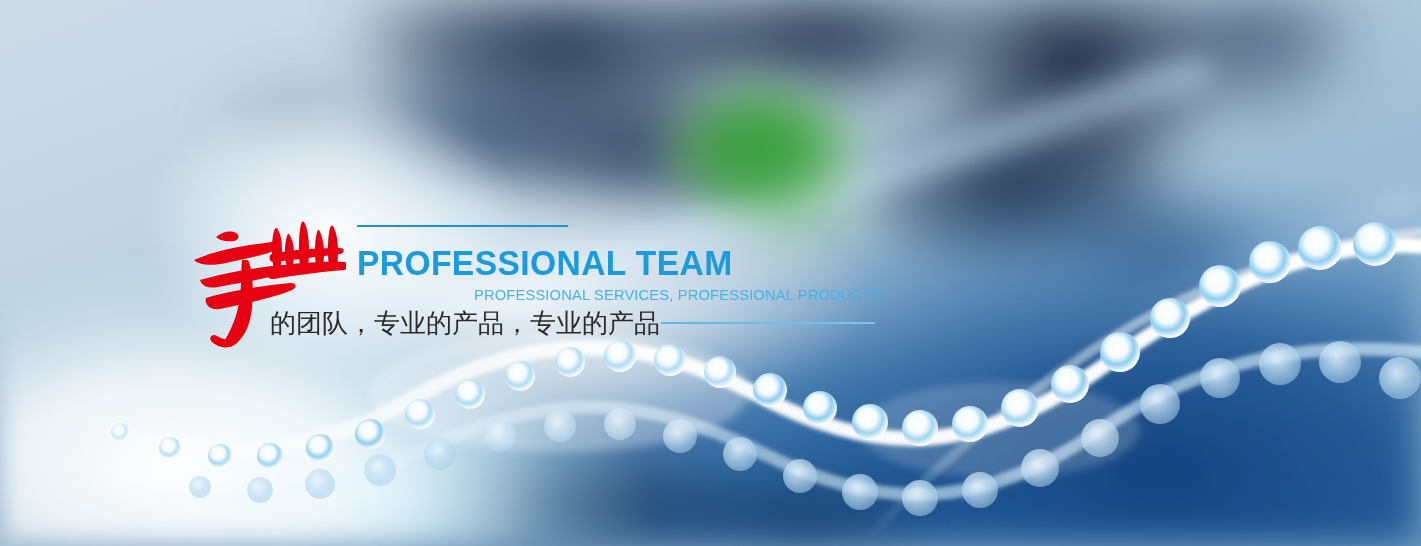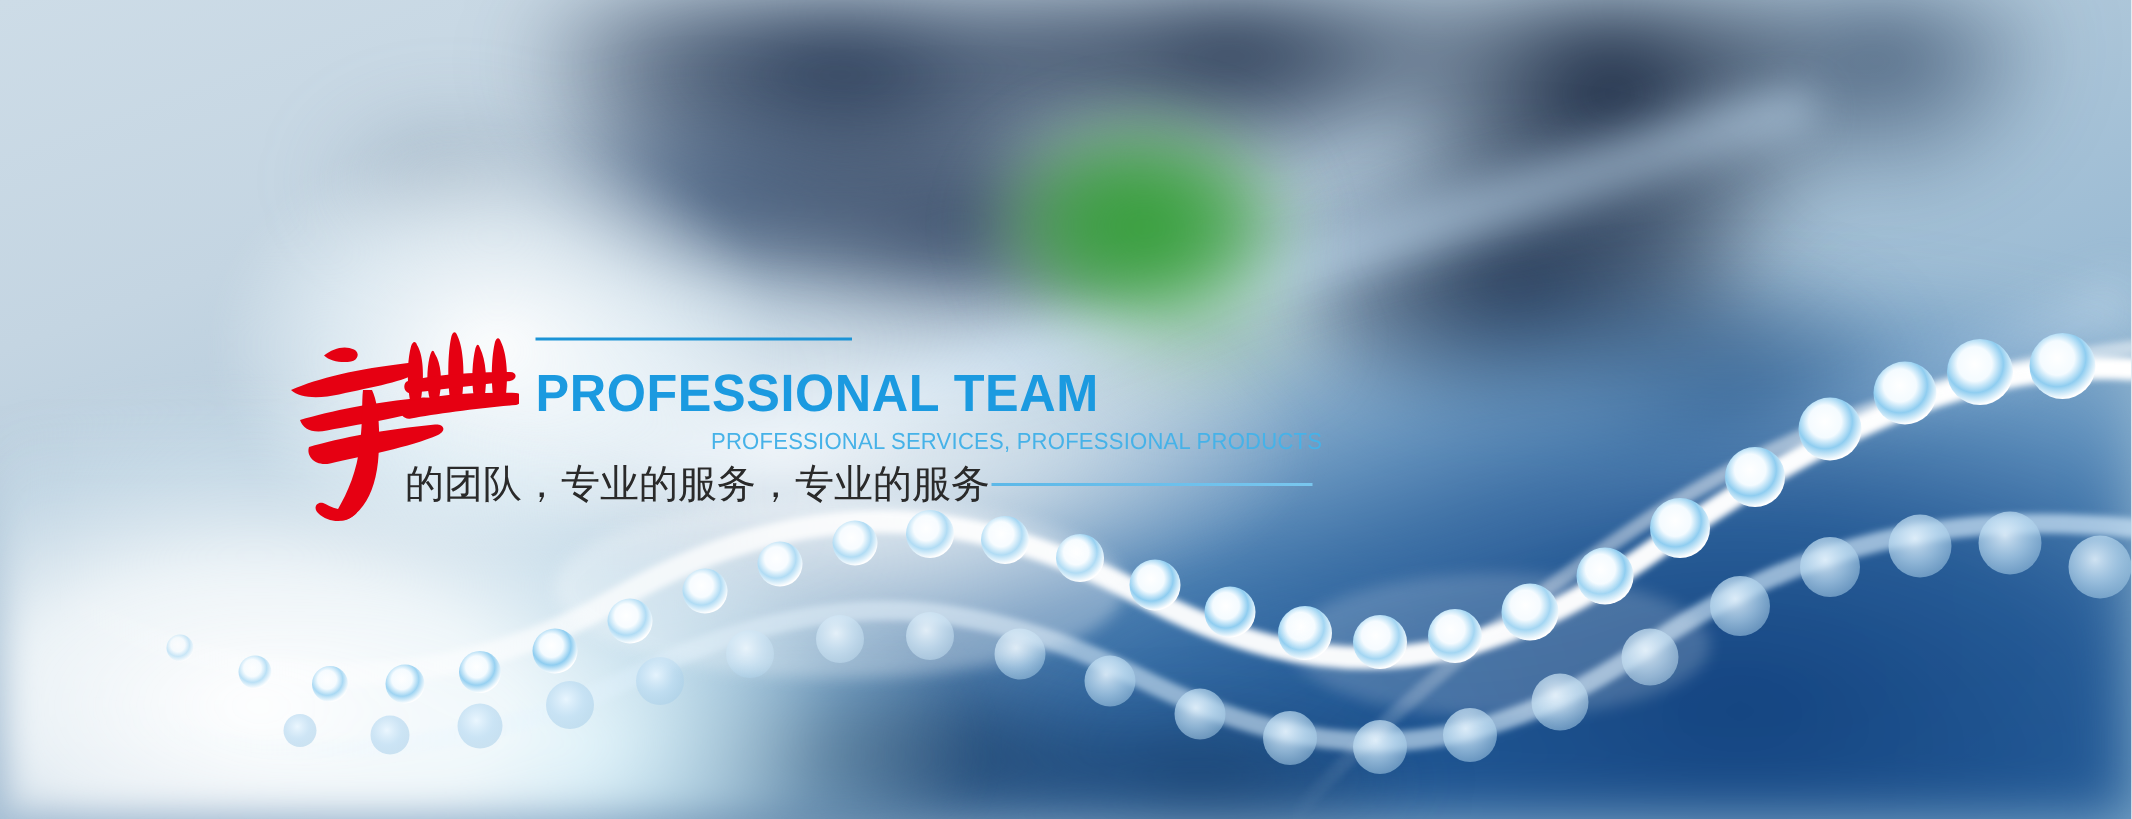--- a/index.html
+++ b/index.html
@@ -397,18 +397,18 @@
         <path d="M84 62 C104 57, 134 55, 158 56 C163 56.2, 163 63, 158 64 C134 66, 104 70, 88 73 C80 74.4, 79 63.6, 84 62 Z"></path>
       </g>
     </svg>
 
     <div class="rule-top"></div>
 
     <div class="headline">PROFESSIONAL TEAM</div>
 
     <div class="subline">PROFESSIONAL SERVICES, PROFESSIONAL PRODUCTS</div>
 
-    <div class="cn-line">的团队，专业的服务，专业的服务</div>
+    <div class="cn-line">的团队，专业的产品，专业的产品</div>
 
     <div class="rule-bottom"></div>
 
   </div>
 </div>
 
 </body></html>

